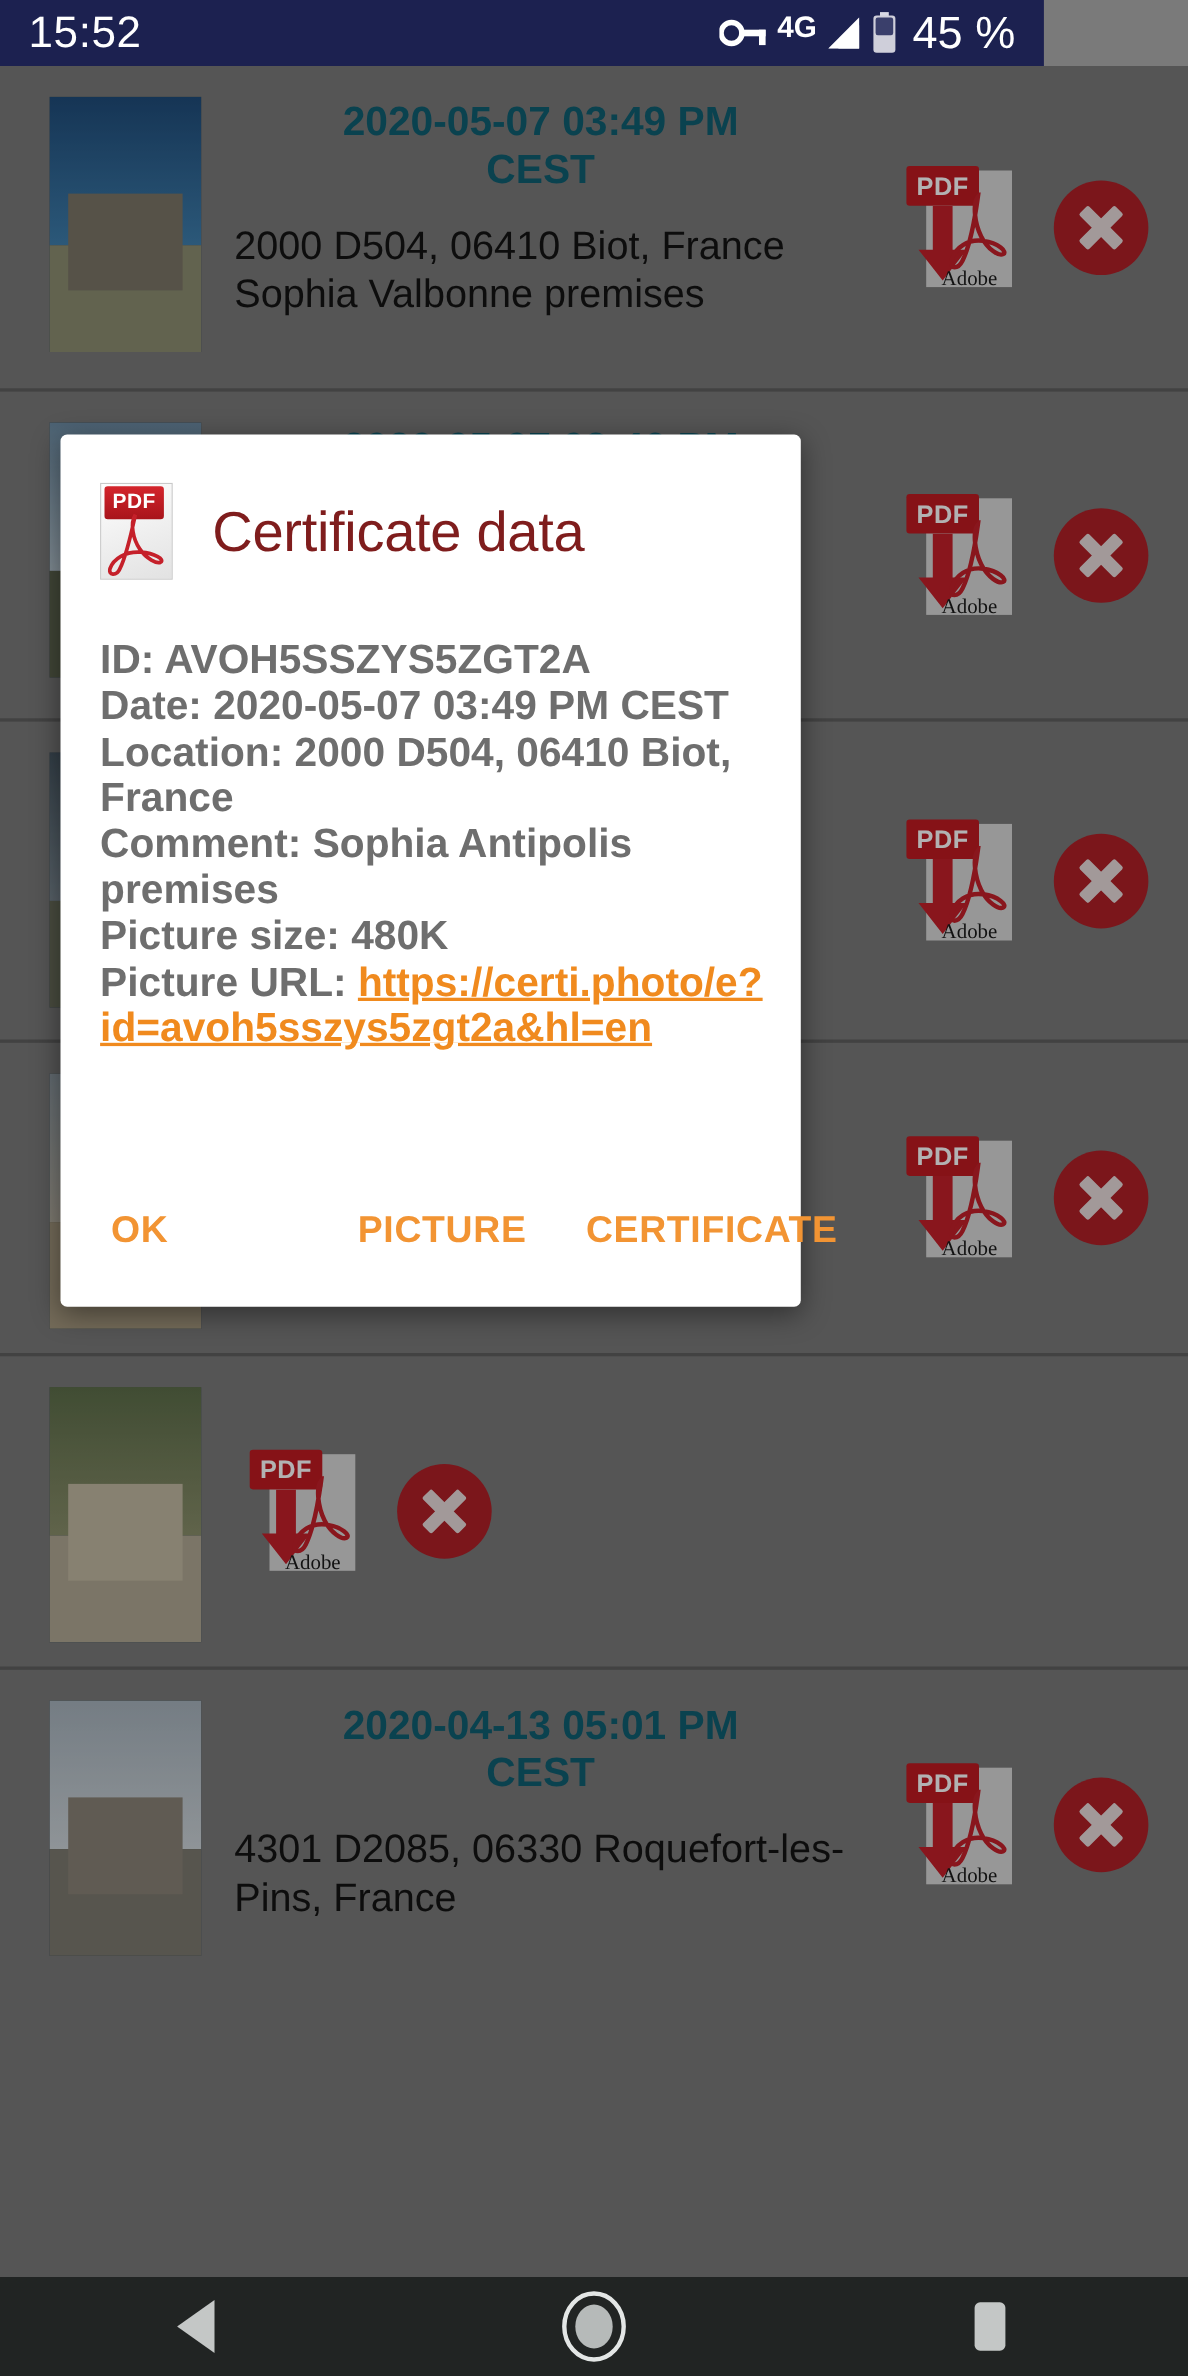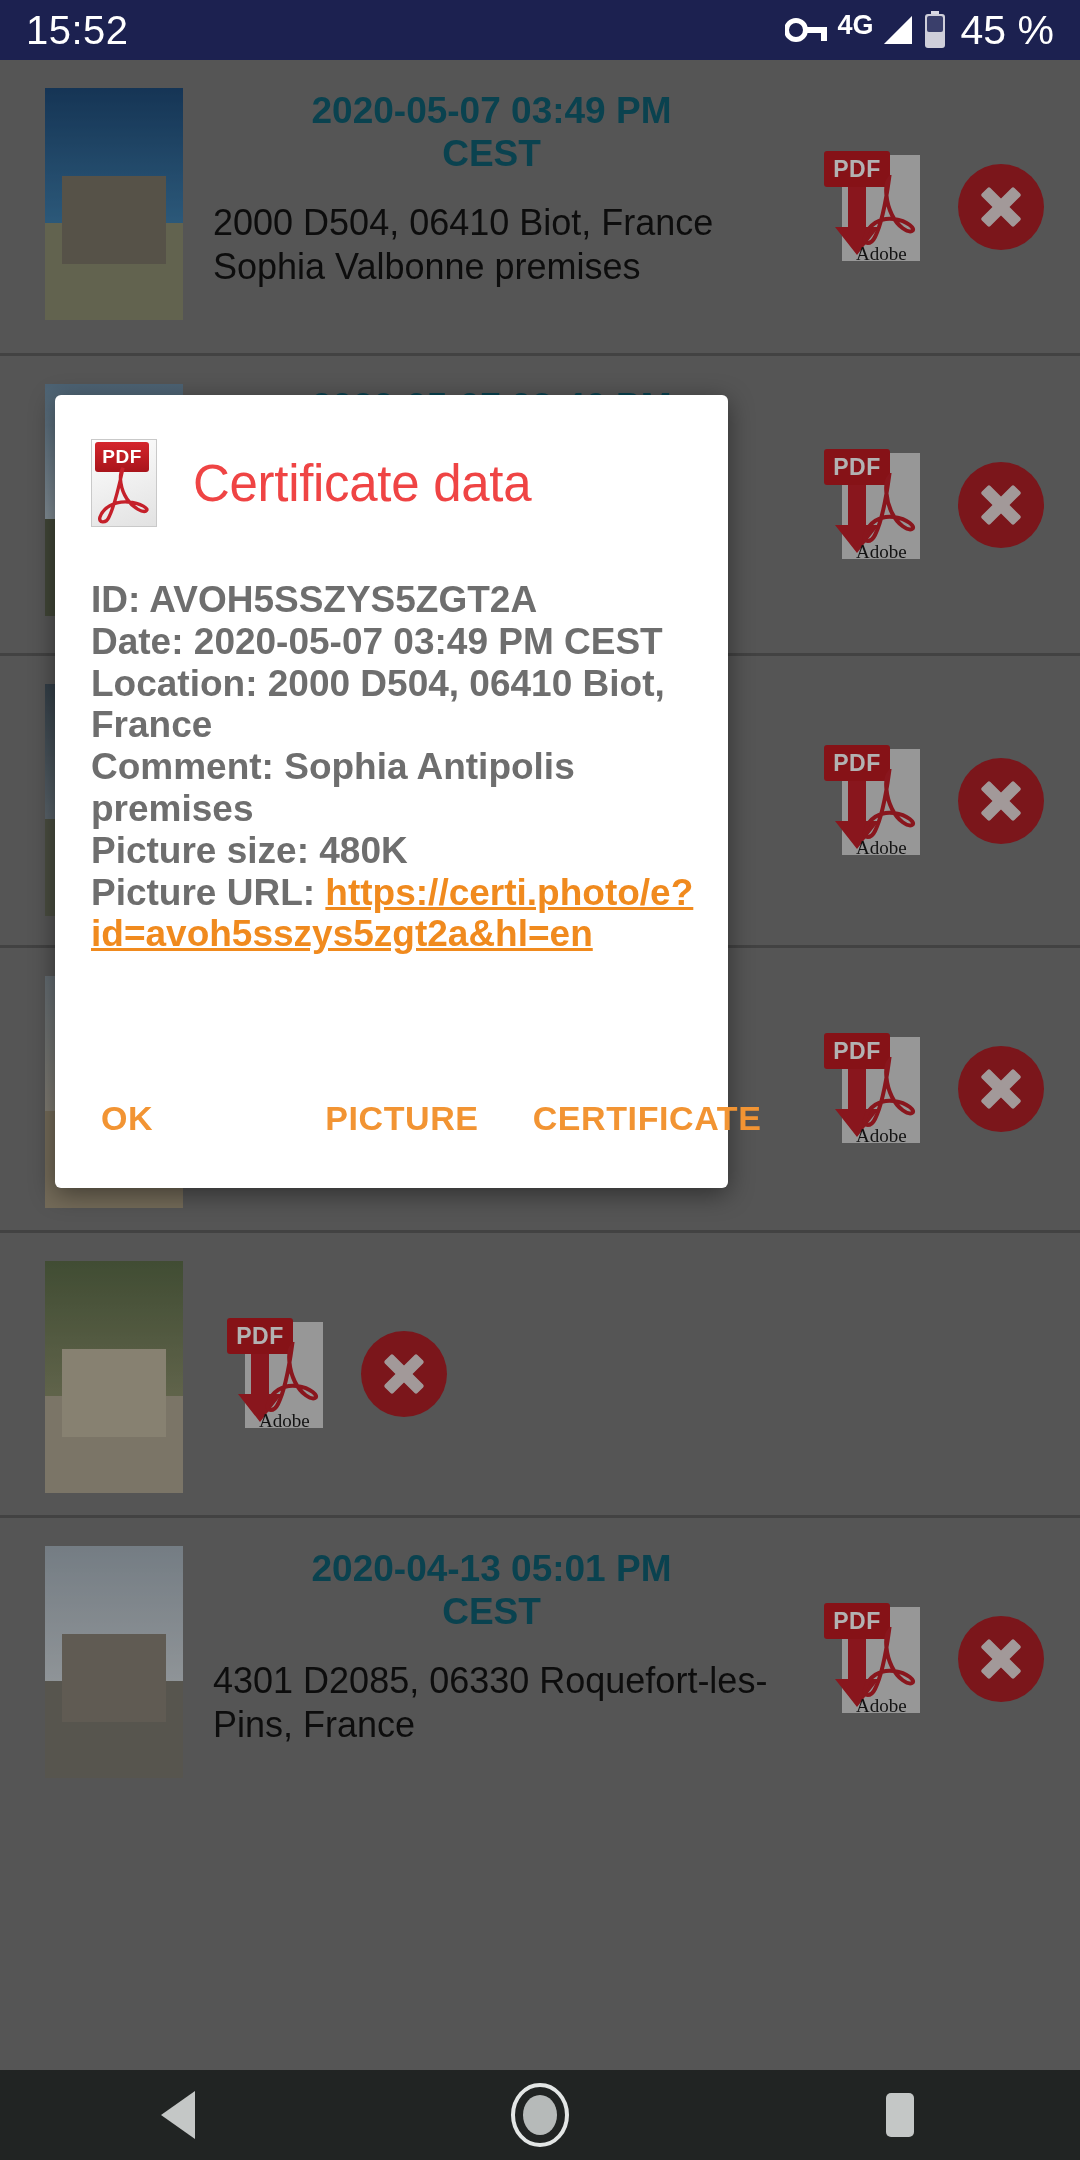--- a/index.html
+++ b/index.html
@@ -17,21 +17,21 @@
     width: 1080px;
     height: 2160px;
     background: #7a7a7a;
     overflow: hidden;
   }
 
   
   #statusbar {
     position: absolute;
     top: 0; left: 0;
-    width: 1080px;
+    width: 949px;
     height: 60px;
     background: #1c2150;
     display: flex;
     align-items: center;
     padding: 0 26px;
     z-index: 60;
   }
   #statusbar .clock {
     color: #ffffff;
     font-size: 40px;
@@ -242,21 +242,21 @@
     line-height: 30px;
     letter-spacing: 0.5px;
   }
   .pdf-file .swirl2 {
     position: absolute;
     left: 6px; top: 26px;
     width: 52px; height: 58px;
   }
   #dialog .dlg-title {
     font-size: 51px;
-    color: #ef4444;
+    color: #7f1d1d;
     margin-left: 36px;
     letter-spacing: -0.3px;
   }
   #dialog .dlg-body {
     padding: 42px 34px 0 36px;
     min-height: 540px;
     font-weight: bold;
   }
   #dialog .dlg-body .line {
     color: #6e6e6e;

